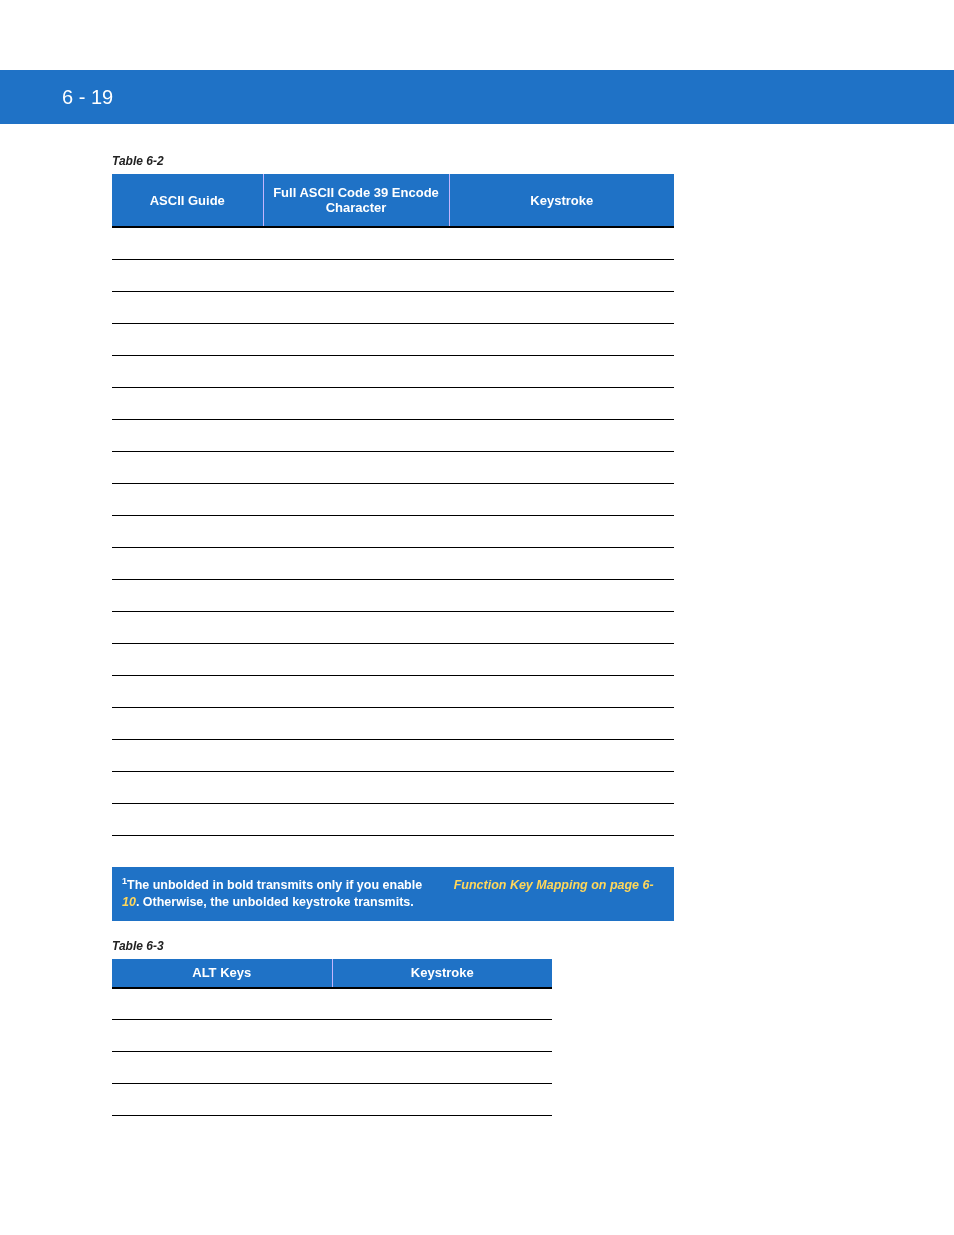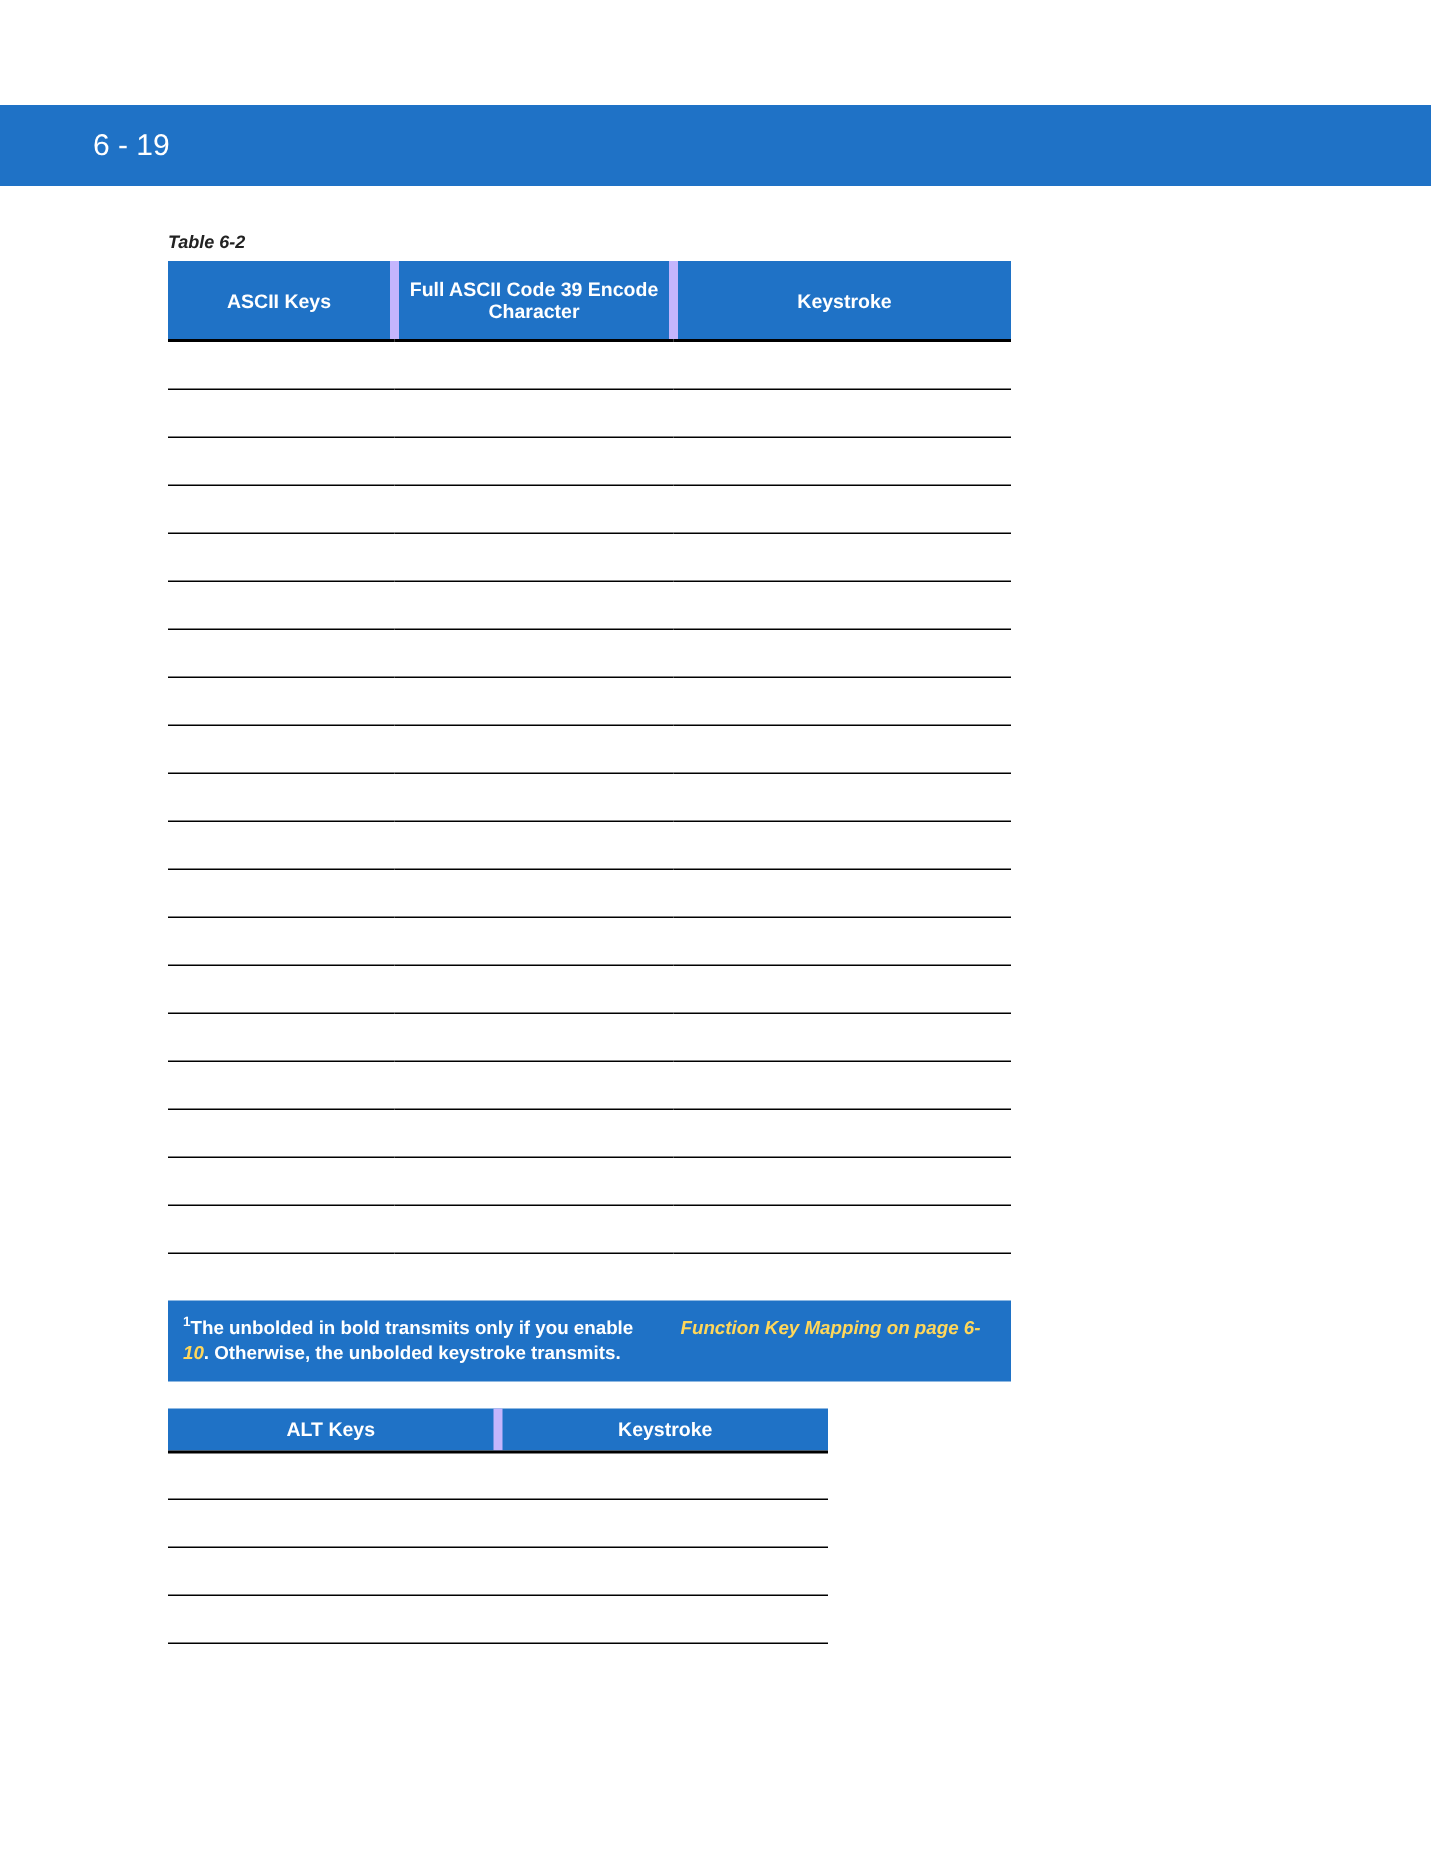--- a/index.html
+++ b/index.html
@@ -40,21 +40,21 @@
     width: 562px;
   }
   .t1 th, .t1 td { }
   .thead-row th {
     background: #1f72c6;
     color: #ffffff;
     font-weight: bold;
     font-size: 13px;
     text-align: center;
     padding: 10px 6px;
-    border-left: 6px solid #c4b5fd;
+    border-left: 1px solid #c4b5fd;
   }
   .thead-row th:first-child { border-left: none; }
   .t1 .thead-row th { height: 52px; }
   .t1 tbody td {
     border-bottom: 1px solid #000000;
     height: 32px;
     padding: 0 6px;
     font-size: 12px;
   }
   .t1 tbody tr.last td { border-bottom: none; }
@@ -99,21 +99,21 @@
 <div class="header-bar">
   <span class="header-page">6 - 19</span>
 </div>
 
 <div class="content">
 
   <div class="table-label">Table 6-2</div>
   <table class="t1">
     <thead>
       <tr class="thead-row">
-        <th class="c1">ASCII Keys</th>
+        <th class="c1">ASCII Guide</th>
         <th class="c2">Full ASCII Code 39 Encode Character</th>
         <th class="c3">Keystroke</th>
       </tr>
       <tr class="head-underline">
           <td colspan="3"></td>
         </tr>
     </thead>
     <tbody id="t1body">
         <tr>
           <td class="c1"></td>
@@ -220,20 +220,21 @@
       <tr class="footnote-row">
         <td colspan="3">
           <sup>1</sup><span>The unbolded in bold transmits only if you enable </span><span class="footnote-link">Function Key Mapping on page 6-10</span><span>. Otherwise, the unbolded keystroke transmits.</span>
         </td>
       </tr>
     </tfoot>
   </table>
 
   <div class="spacer"></div>
 
+  <div class="table-label">Table 6-3</div>
   <table class="t2">
     <thead>
       <tr class="thead-row">
         <th class="c1">ALT Keys</th>
         <th class="c2">Keystroke</th>
       </tr>
       <tr class="head-underline">
           <td colspan="2"></td>
         </tr>
     </thead>

